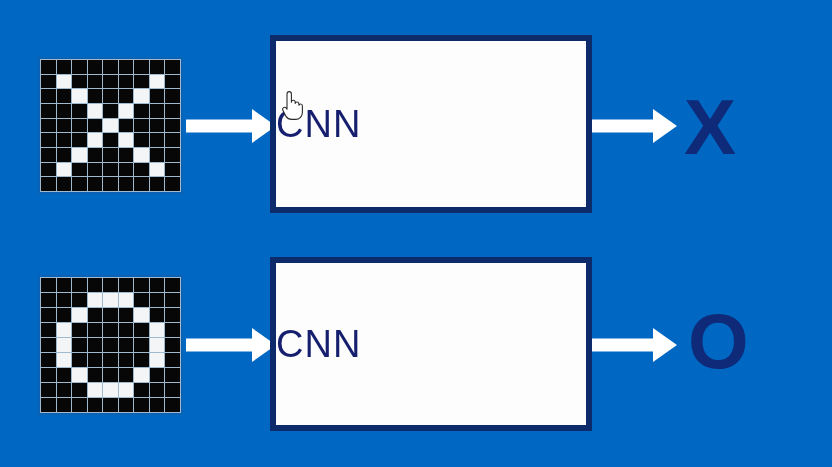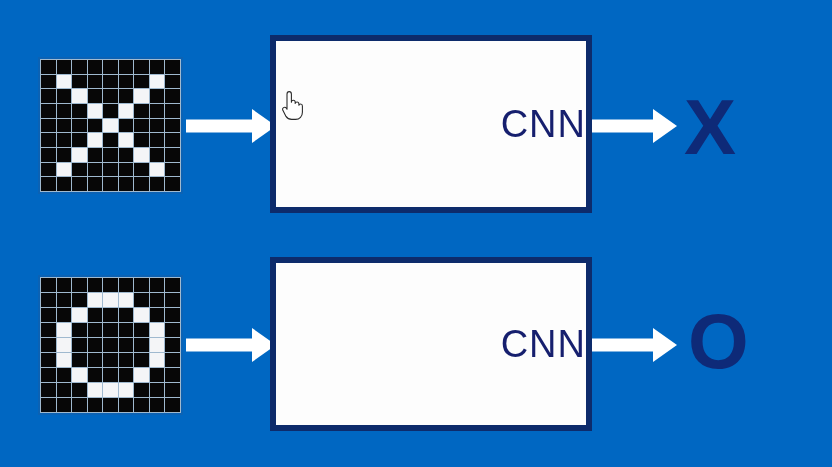--- a/index.html
+++ b/index.html
@@ -43,21 +43,21 @@
   #grid-o { left: 38px;  top: 275px; width: 145px; height: 140px; }
 
   
   .cnn-box {
     position: absolute;
     background: #fdfdfd;
     border: 6px solid #0d2b6b;
     box-sizing: border-box;
     display: flex;
     align-items: center;
-    justify-content: flex-end;
+    justify-content: flex-start;
   }
   .cnn-label {
     color: #161f6e;
     font-size: 38px;
     font-weight: 400;
     letter-spacing: 1px;
     font-family: "Liberation Sans", sans-serif;
     user-select: none;
   }
   #cnn-box-top    { left: 270px; top: 35px;  width: 322px; height: 178px; }

